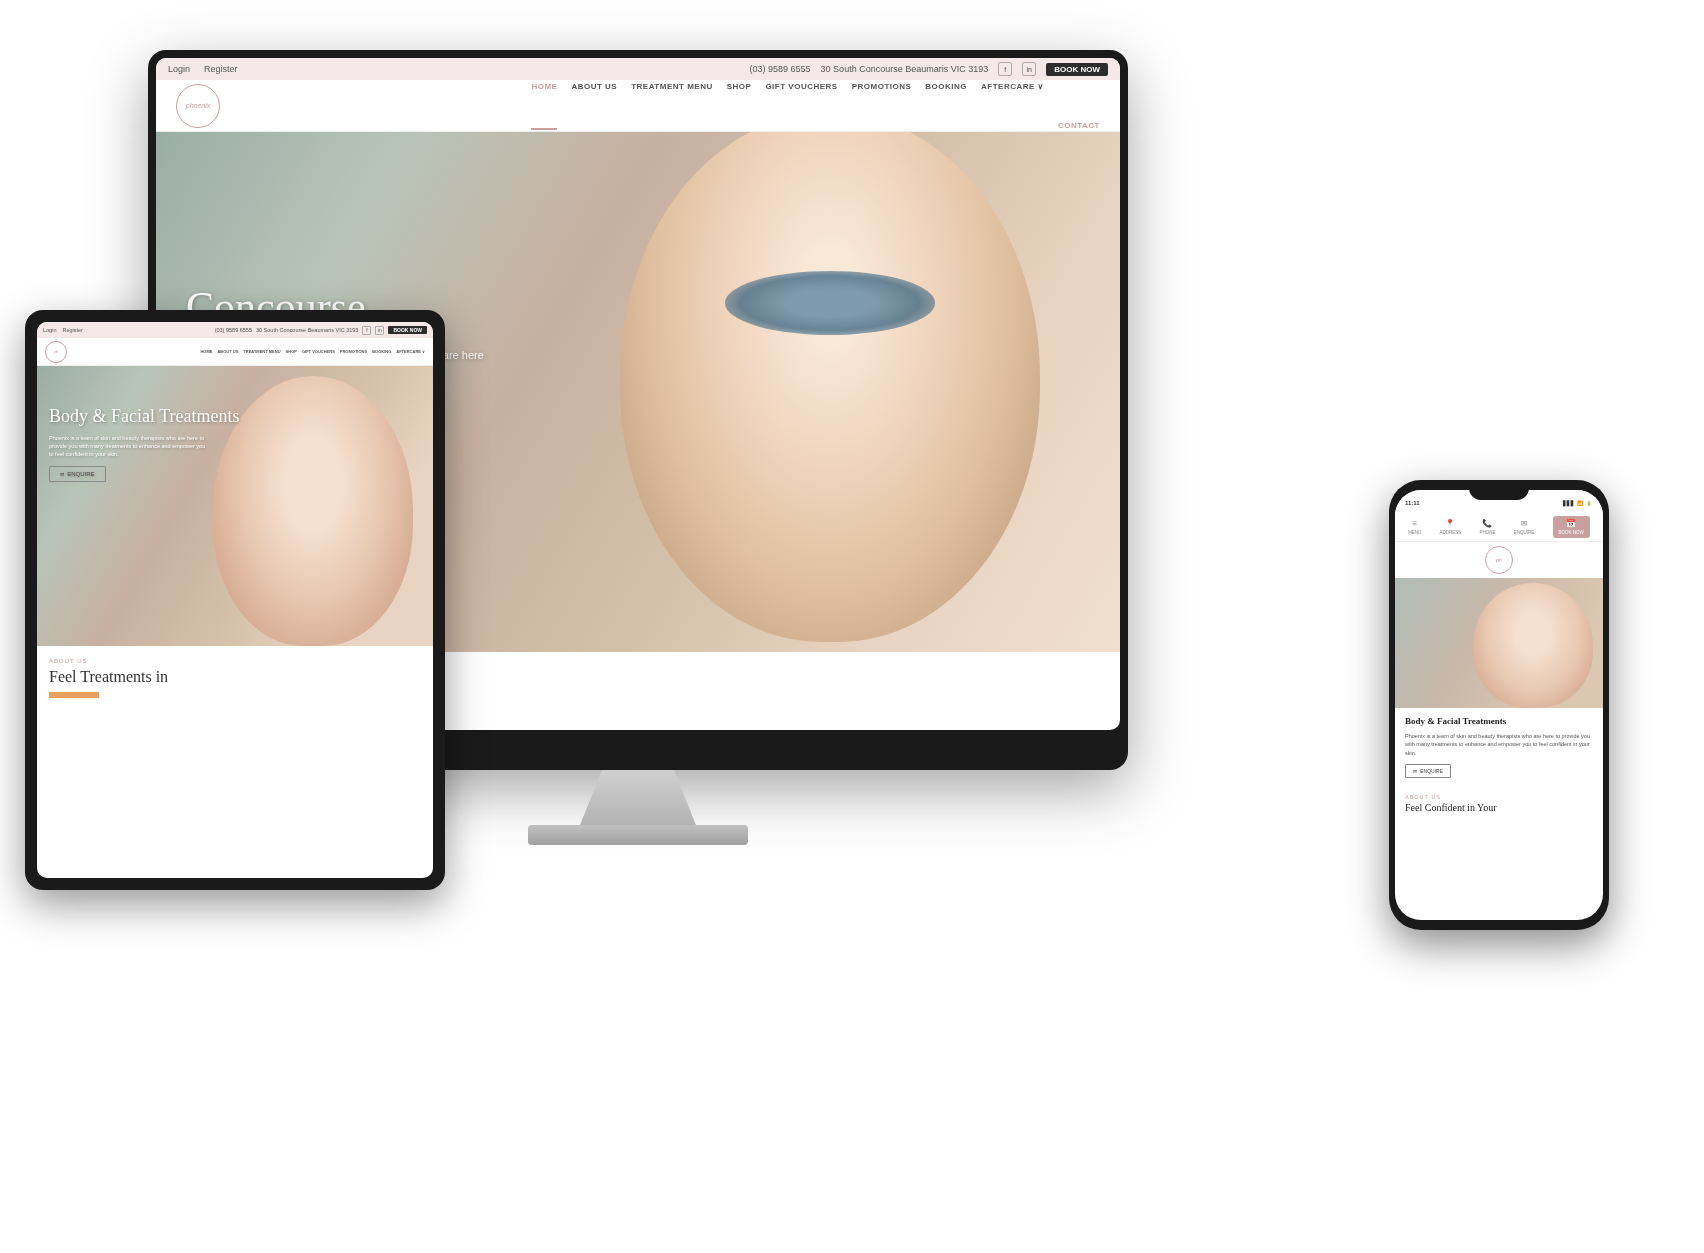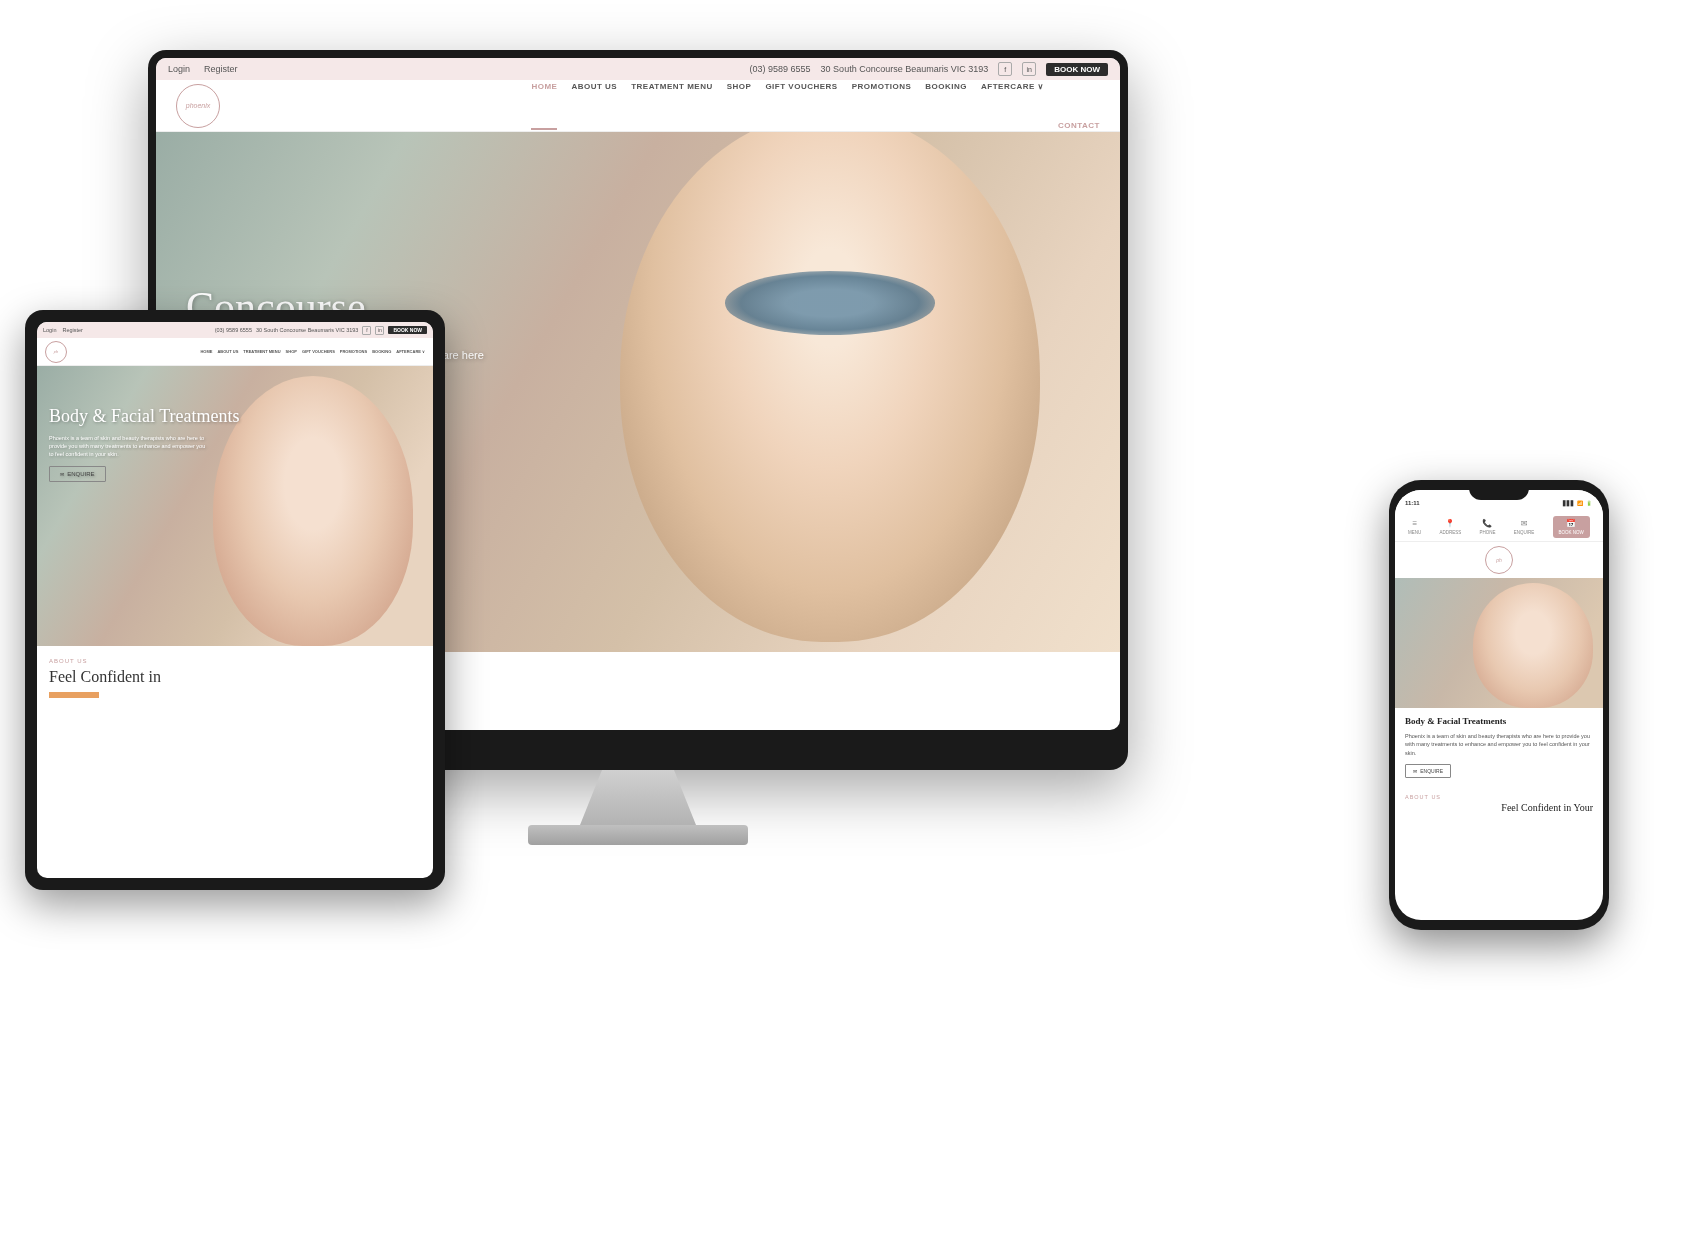--- a/index.html
+++ b/index.html
@@ -511,21 +511,20 @@
       letter-spacing: 1px;
       text-transform: uppercase;
       margin-bottom: 2px;
     }
 
     .mobile-about-title {
       font-size: 10px;
       font-weight: 300;
       font-family: Georgia, serif;
       color: #222;
-      text-align: right;
     }
 
     
     .enquire-btn-desktop {
       display: inline-flex;
       align-items: center;
       gap: 5px;
       border: 1px solid rgba(255,255,255,0.7);
       padding: 7px 16px;
       font-size: 10px;
@@ -658,21 +657,21 @@
             <div class="tablet-hero-sub">Phoenix is a team of skin and beauty therapists who are here to provide you with many treatments to enhance and empower you to feel confident in your skin.</div>
             <div class="enquire-btn-tablet">
               <span style="font-size:5px;">✉</span>
               <span>ENQUIRE</span>
             </div>
           </div>
         </div>
 
         <div class="tablet-about">
           <div class="tablet-about-label">ABOUT US</div>
-          <div class="tablet-about-title">Feel Confident in</div>
+          <div class="tablet-about-title">Feel Treatments in</div>
           <div class="tablet-about-orange"></div>
         </div>
 
       </div>
     </div>
   </div>
 
   <div class="mobile">
     <div class="mobile-frame">
       <div class="mobile-notch"></div>

